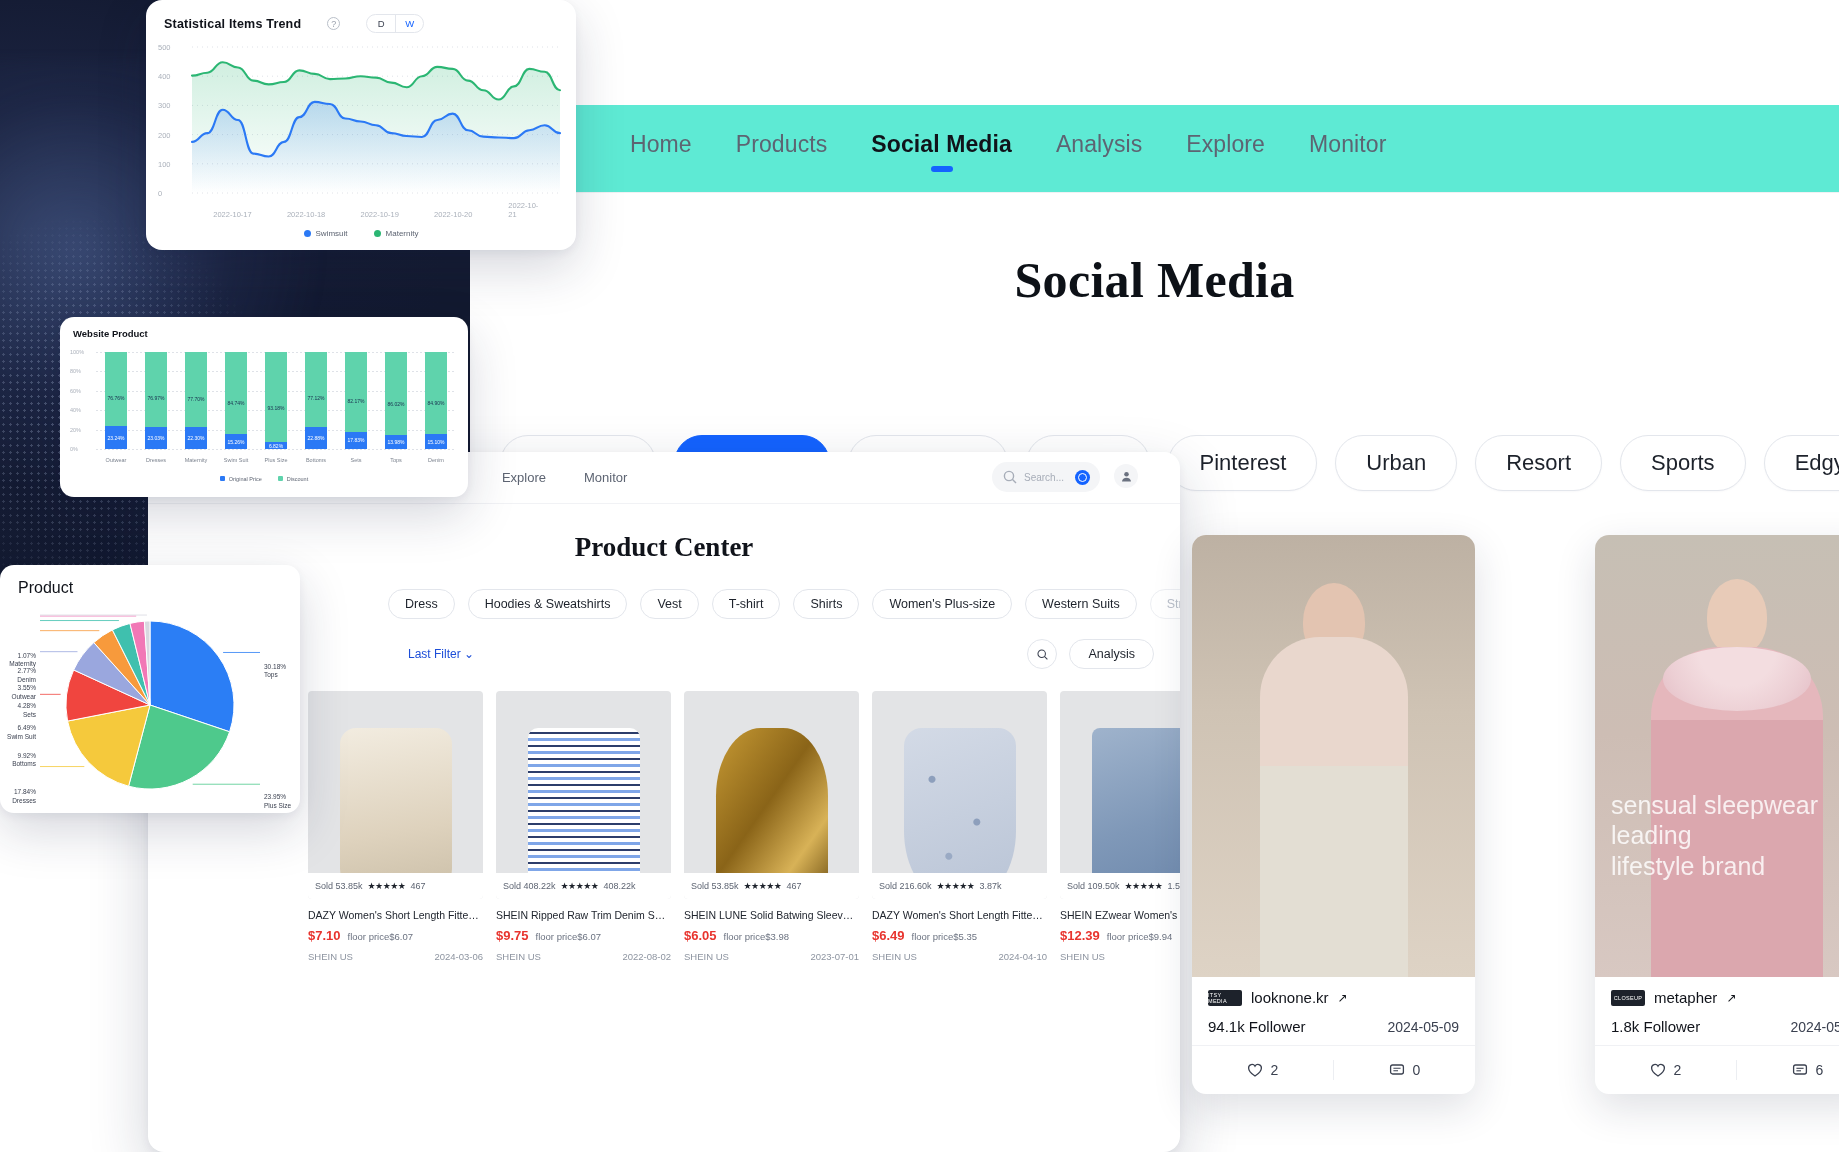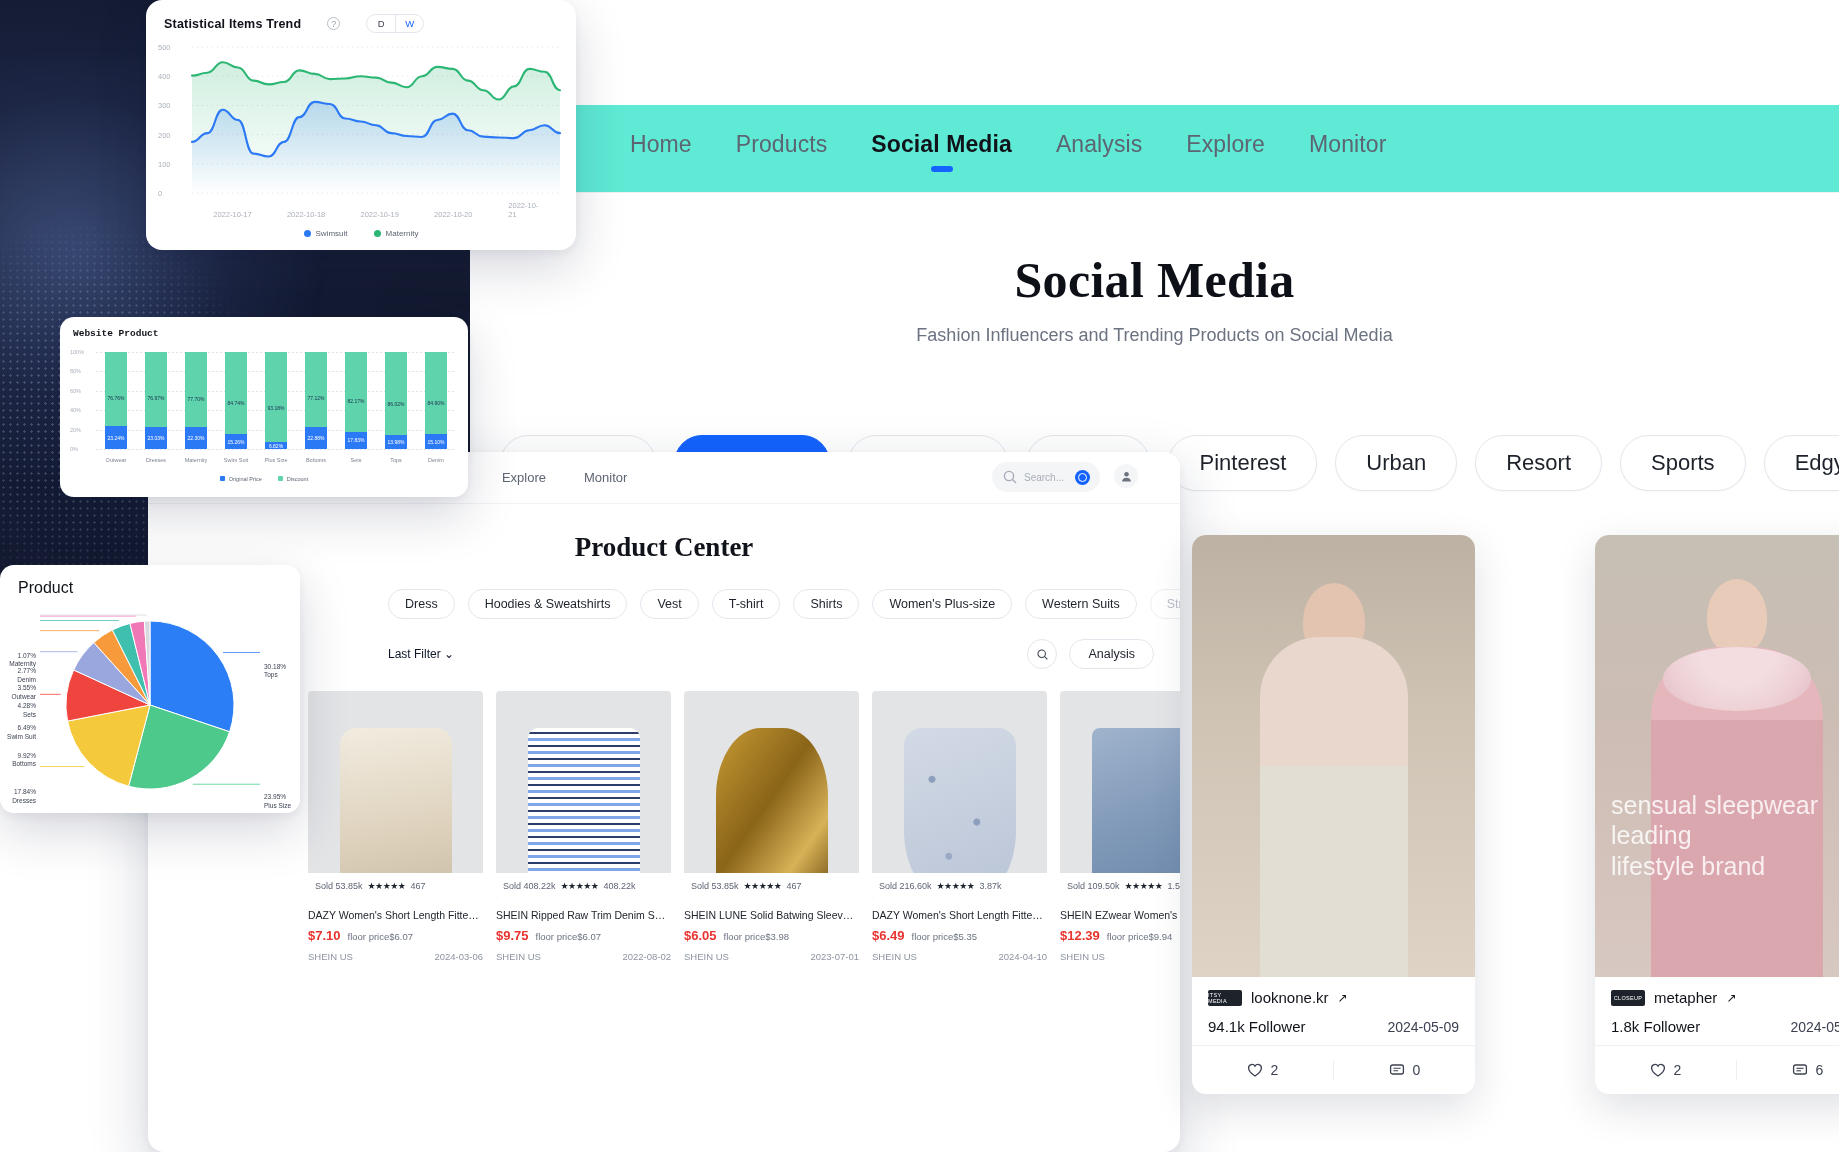--- a/index.html
+++ b/index.html
@@ -126,21 +126,21 @@
   .cat {
     height: 30px; border-radius: 15px; border: 1px solid #e3e6ec; background: #fff;
     font-size: 12.5px; color: #1d222b; display: flex; align-items: center;
     padding: 0 16px; white-space: nowrap; cursor: pointer;
   }
   .cat.ghost { color: #b9bfc9; border-color: #edeff3; }
 
   .filterrow {
     display: flex; align-items: center; margin-top: 20px; padding: 0 26px 0 240px;
   }
-  .lastfilter { font-size: 12px; color: #0f172a; cursor: pointer; }
+  .lastfilter { font-size: 12px; color: #1d4ed8; cursor: pointer; margin-left: 20px; }
   .filterrow .spacer { flex: 1; }
   .circlebtn {
     width: 30px; height: 30px; border-radius: 50%; border: 1px solid #e3e6ec;
     display: flex; align-items: center; justify-content: center; margin-right: 12px; cursor: pointer;
   }
   .analysisbtn {
     height: 30px; border-radius: 15px; border: 1px solid #e3e6ec; background: #fff;
     font-size: 12.5px; color: #1d222b; display: flex; align-items: center; padding: 0 18px; cursor: pointer;
   }
 
@@ -266,21 +266,21 @@
   .ct-plot { position: relative; margin: 10px 12px 0 12px; height: 160px; }
   .ylab { position: absolute; left: 0; font-size: 7.5px; color: #aab0ba; transform: translateY(-50%); }
   .xlab { position: absolute; bottom: -16px; font-size: 7.5px; color: #aab0ba; transform: translateX(-50%); }
   .ct-legend {
     display: flex; align-items: center; justify-content: center; gap: 26px; margin-top: 26px; font-size: 8px; color: #5d6472;
   }
   .dot { width: 7px; height: 7px; border-radius: 50%; display: inline-block; margin-right: 5px; vertical-align: -1px; }
 
   
   #card-bars { left: 60px; top: 317px; width: 408px; height: 180px; border-radius: 14px; }
-  .cb-title { font-size: 9.5px; font-weight: 700; color: #10131a; padding: 11px 0 0 13px; font-family: Liberation Mono, monospace; }
+  .cb-title { font-size: 9.5px; font-weight: 700; color: #10131a; padding: 11px 0 0 13px; }
   .cb-plot { position: relative; margin: 9px 10px 0 10px; height: 115px; }
   .bar-col { position: absolute; bottom: 14px; width: 22px; }
   .bar-seg { width: 100%; position: relative; }
   .bar-top { background: #5fd3ac; }
   .bar-bot { background: #2b79f5; }
   .bar-val {
     position: absolute; left: 50%; transform: translate(-50%,-50%); top: 50%;
     font-size: 5px; color: #19304f; white-space: nowrap;
   }
   .bar-val.light { color: #ffffff; }
@@ -314,21 +314,20 @@
   <nav class="topnav" id="topnav">
       <div class="navitem">Home</div>
       <div class="navitem">Products</div>
       <div class="navitem active">Social Media</div>
       <div class="navitem">Analysis</div>
       <div class="navitem">Explore</div>
       <div class="navitem">Monitor</div>
     </nav>
   <div class="hero">
     <h1>Social Media</h1>
-    <p>Fashion Influencers and Trending Products on Social Media</p>
   </div>
 </div>
 
 <div class="pillrow" id="pillrow">
     <div class="pill">
       <span>Hottest</span>
       <span class="chev">⌄</span>
     </div>
     <div class="pill selected">
       <span>Selected</span>

